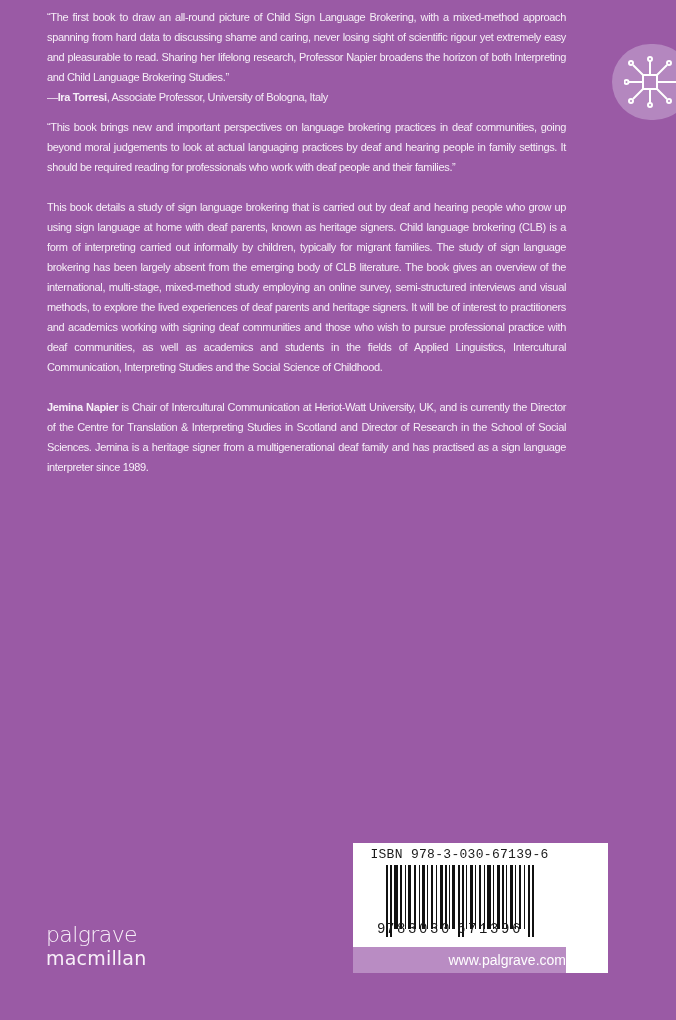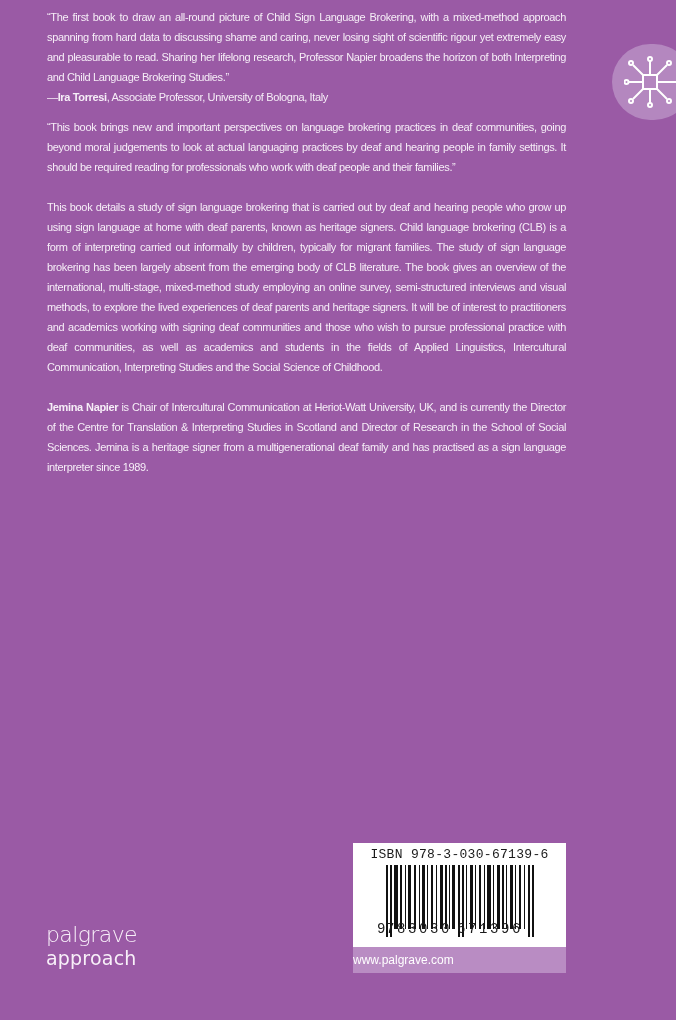--- a/index.html
+++ b/index.html
@@ -25,41 +25,41 @@
   .gap-q2 { height: 20px; }
   .gap-bio { height: 20px; }
 
   .badge {
     position: absolute; left: 612px; top: 44px; width: 80px; height: 76px;
     background: #b487bf; border-radius: 38px;
   }
   .badge svg { position: absolute; left: 12px; top: 10px; }
 
   .barcode-box {
-    position: absolute; left: 353px; top: 843px; width: 213px; height: 130px;
+    position: absolute; left: 353px; top: 843px; width: 255px; height: 130px;
     background: #ffffff;
   }
   .isbn-top {
     position: absolute; left: 0; top: 4px; width: 213px; text-align: center;
     font-family: "Liberation Mono", "DejaVu Sans Mono", monospace;
     font-size: 13px; color: #1a1a1a; letter-spacing: 0.3px;
   }
   .bars { position: absolute; left: 33px; top: 22px; }
   .isbn-digits {
     position: absolute; top: 78px; left: 0; width: 213px;
     font-family: "Liberation Mono", "DejaVu Sans Mono", monospace;
     font-size: 14px; color: #1a1a1a;
   }
   .isbn-digits .d0 { position: absolute; left: 24px; }
   .isbn-digits .d1 { position: absolute; left: 33px; letter-spacing: 2.6px; }
   .isbn-digits .d2 { position: absolute; left: 104px; letter-spacing: 2.6px; }
   .url-band {
     position: absolute; left: 0; top: 104px; width: 213px; height: 26px;
-    background: #b98cc3; color: #ffffff; text-align: left;
-    font-family: "Liberation Sans", sans-serif; font-size: 12px; line-height: 26px;
+    background: #b98cc3; color: #ffffff; text-align: right;
+    font-family: "Liberation Sans", sans-serif; font-size: 14px; line-height: 26px;
   }
 
   .logo {
     position: absolute; left: 46px; top: 924px; color: #f8f0f9;
     font-family: "DejaVu Sans", sans-serif; line-height: 1;
   }
   .logo .l1 { font-size: 22px; letter-spacing: -0.6px; display: block; font-weight: 300; }
   .logo .l2 { font-size: 19px; letter-spacing: 0.2px; display: block; margin-top: 3px; }
 </style>
 </head>
@@ -148,16 +148,16 @@
     <div class="isbn-digits">
       <span class="d0">9</span>
       <span class="d1">783030</span>
       <span class="d2">671396</span>
     </div>
     <div class="url-band">www.palgrave.com</div>
   </div>
 
   <div class="logo">
     <span class="l1">palgrave</span>
-    <span class="l2">approach</span>
+    <span class="l2">macmillan</span>
   </div>
 
 </div>
 
 </body></html>

